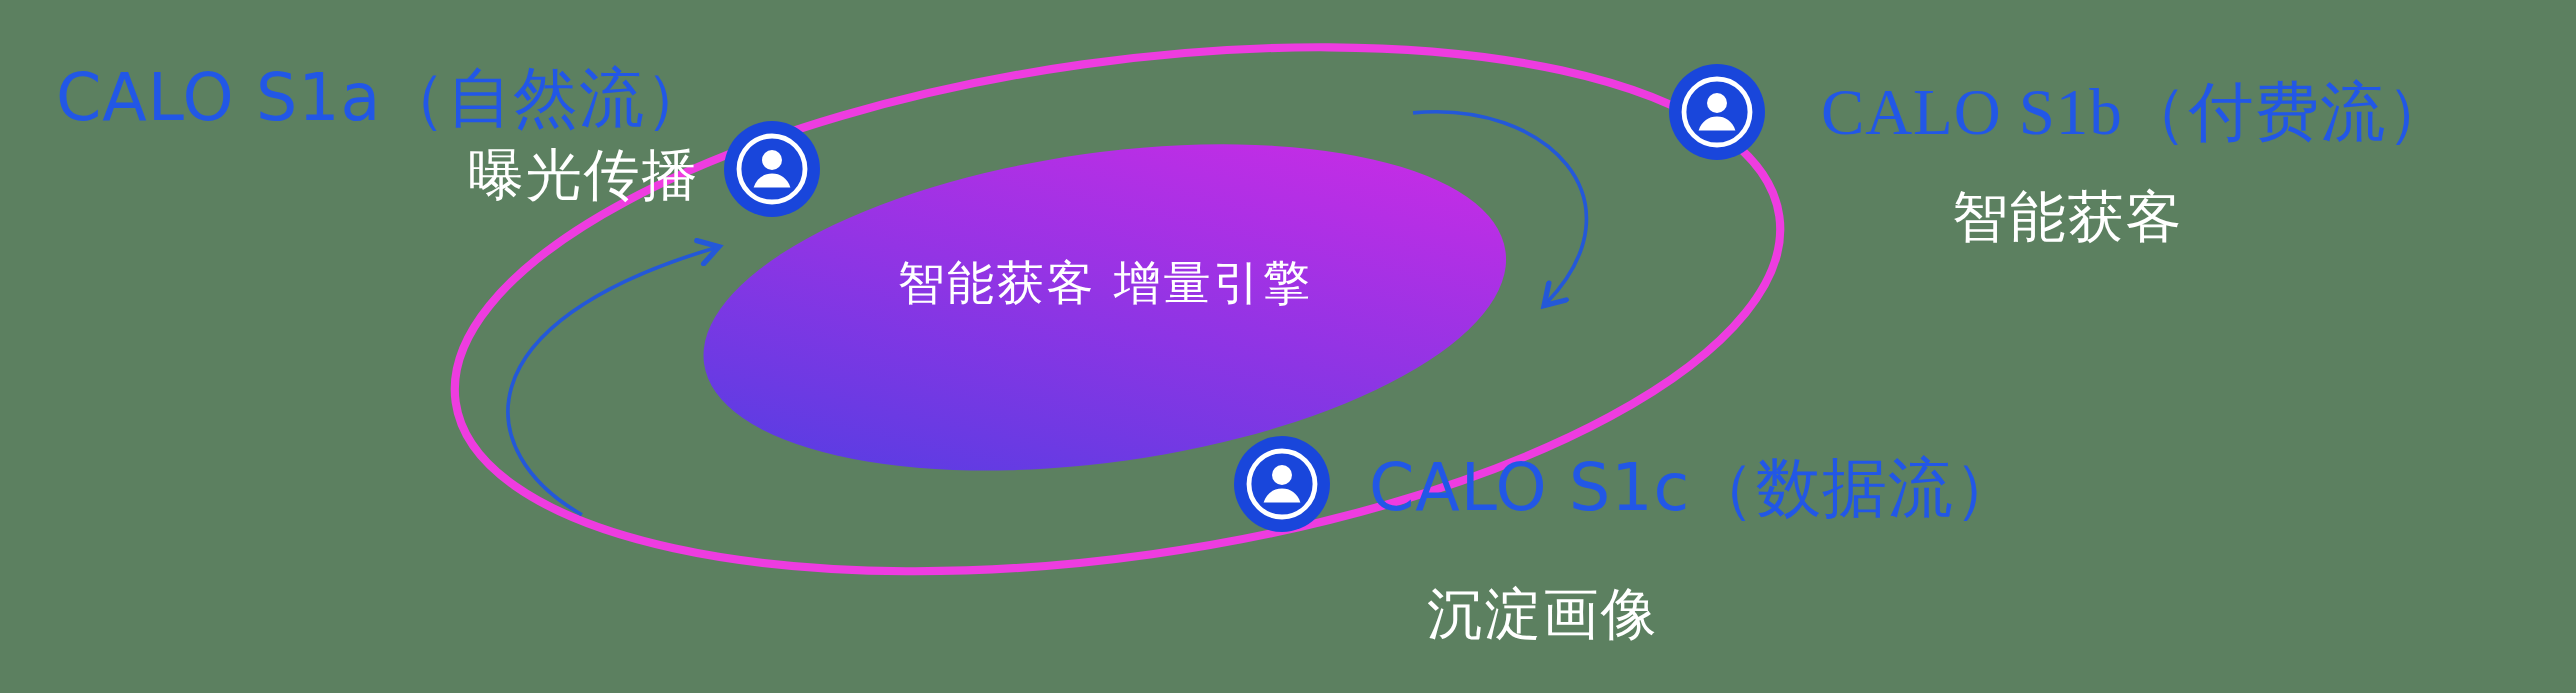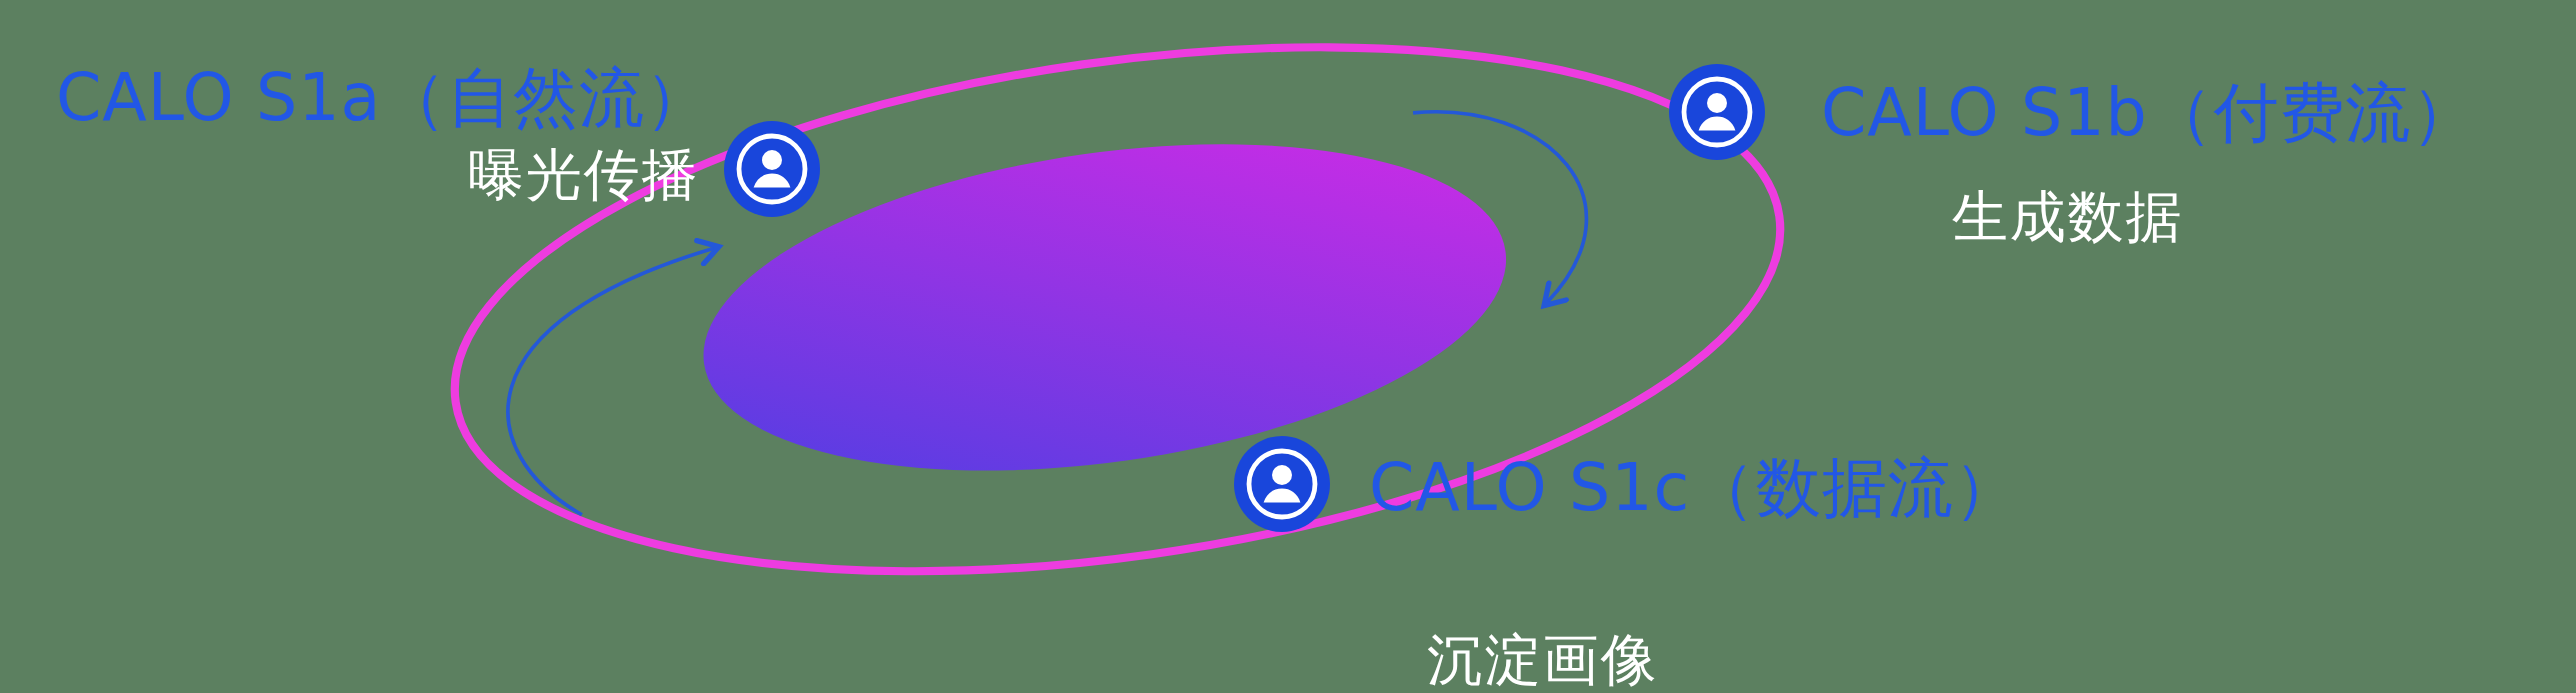--- a/index.html
+++ b/index.html
@@ -61,24 +61,24 @@
   }
   .core-subtitle {
     font-size: 47px;
     font-weight: 500;
     margin-top: 12.7px;
     letter-spacing: 2.7px;
   }
   
   .t-s1a { left: 56px;   top: 44px; margin-top: 21px;  }
   .s-s1a { left: 468px;  top: 147px; }
-  .t-s1b { left: 1821px; top: 80px;  }
+  .t-s1b { left: 1821px; top: 80px; font-family: Liberation Serif, serif;  }
   .s-s1b { left: 1952px; top: 189px; }
   .t-s1c { left: 1369px; top: 455px; }
-  .s-s1c { left: 1427px; top: 586px; margin-top: 46px; }
+  .s-s1c { left: 1427px; top: 586px; }
   
   .b-s1a { left: 724px;  top: 121px; }
   .b-s1b { left: 1669px; top: 64px;  }
   .b-s1c { left: 1234px; top: 436px; }
 </style>
 </head>
 <body>
 
 <div class="stage">
 
@@ -100,35 +100,36 @@
     <g transform="rotate(-8 1215 338)">
       <ellipse cx="1215" cy="338" rx="445" ry="170" fill="url(#coreGrad)"></ellipse>
     </g>
 
     <path d="M640 566 C520 498 505 355 788 272" fill="none" stroke-width="4" marker-end="url(#arrowhead)" stroke="#2458d8"></path>
 
     <path d="M1554 124 C1700 110 1810 220 1700 334" fill="none" stroke-width="4" marker-end="url(#arrowhead)" stroke="#2458d8"></path>
   </svg>
 
   <div class="core-text">
+    <div class="core-subtitle">智能获客  增量引擎</div>
   </div>
 
   <div class="node-title t-s1a">CALO S1a（自然流）</div>
   <div class="node-subtitle s-s1a">曝光传播</div>
   <div class="badge b-s1a">
     <svg viewBox="0 0 48 48">
       <circle cx="24" cy="24" r="24" fill="#1946db"></circle>
       <circle cx="24" cy="24" r="16.5" fill="none" stroke="#ffffff" stroke-width="2.4"></circle>
       <circle cx="24" cy="19.5" r="5" fill="#ffffff"></circle>
       <path d="M14.8 33.2c1.6-4.6 5-6.9 9.2-6.9s7.6 2.3 9.2 6.9z" fill="#ffffff"></path>
     </svg>
   </div>
 
   <div class="node-title t-s1b">CALO S1b（付费流）</div>
-  <div class="node-subtitle s-s1b">生成数据</div>
+  <div class="node-subtitle s-s1b">智能获客</div>
   <div class="badge b-s1b">
     <svg viewBox="0 0 48 48">
       <circle cx="24" cy="24" r="24" fill="#1946db"></circle>
       <circle cx="24" cy="24" r="16.5" fill="none" stroke="#ffffff" stroke-width="2.4"></circle>
       <circle cx="24" cy="19.5" r="5" fill="#ffffff"></circle>
       <path d="M14.8 33.2c1.6-4.6 5-6.9 9.2-6.9s7.6 2.3 9.2 6.9z" fill="#ffffff"></path>
     </svg>
   </div>
 
   <div class="node-title t-s1c">CALO S1c（数据流）</div>

